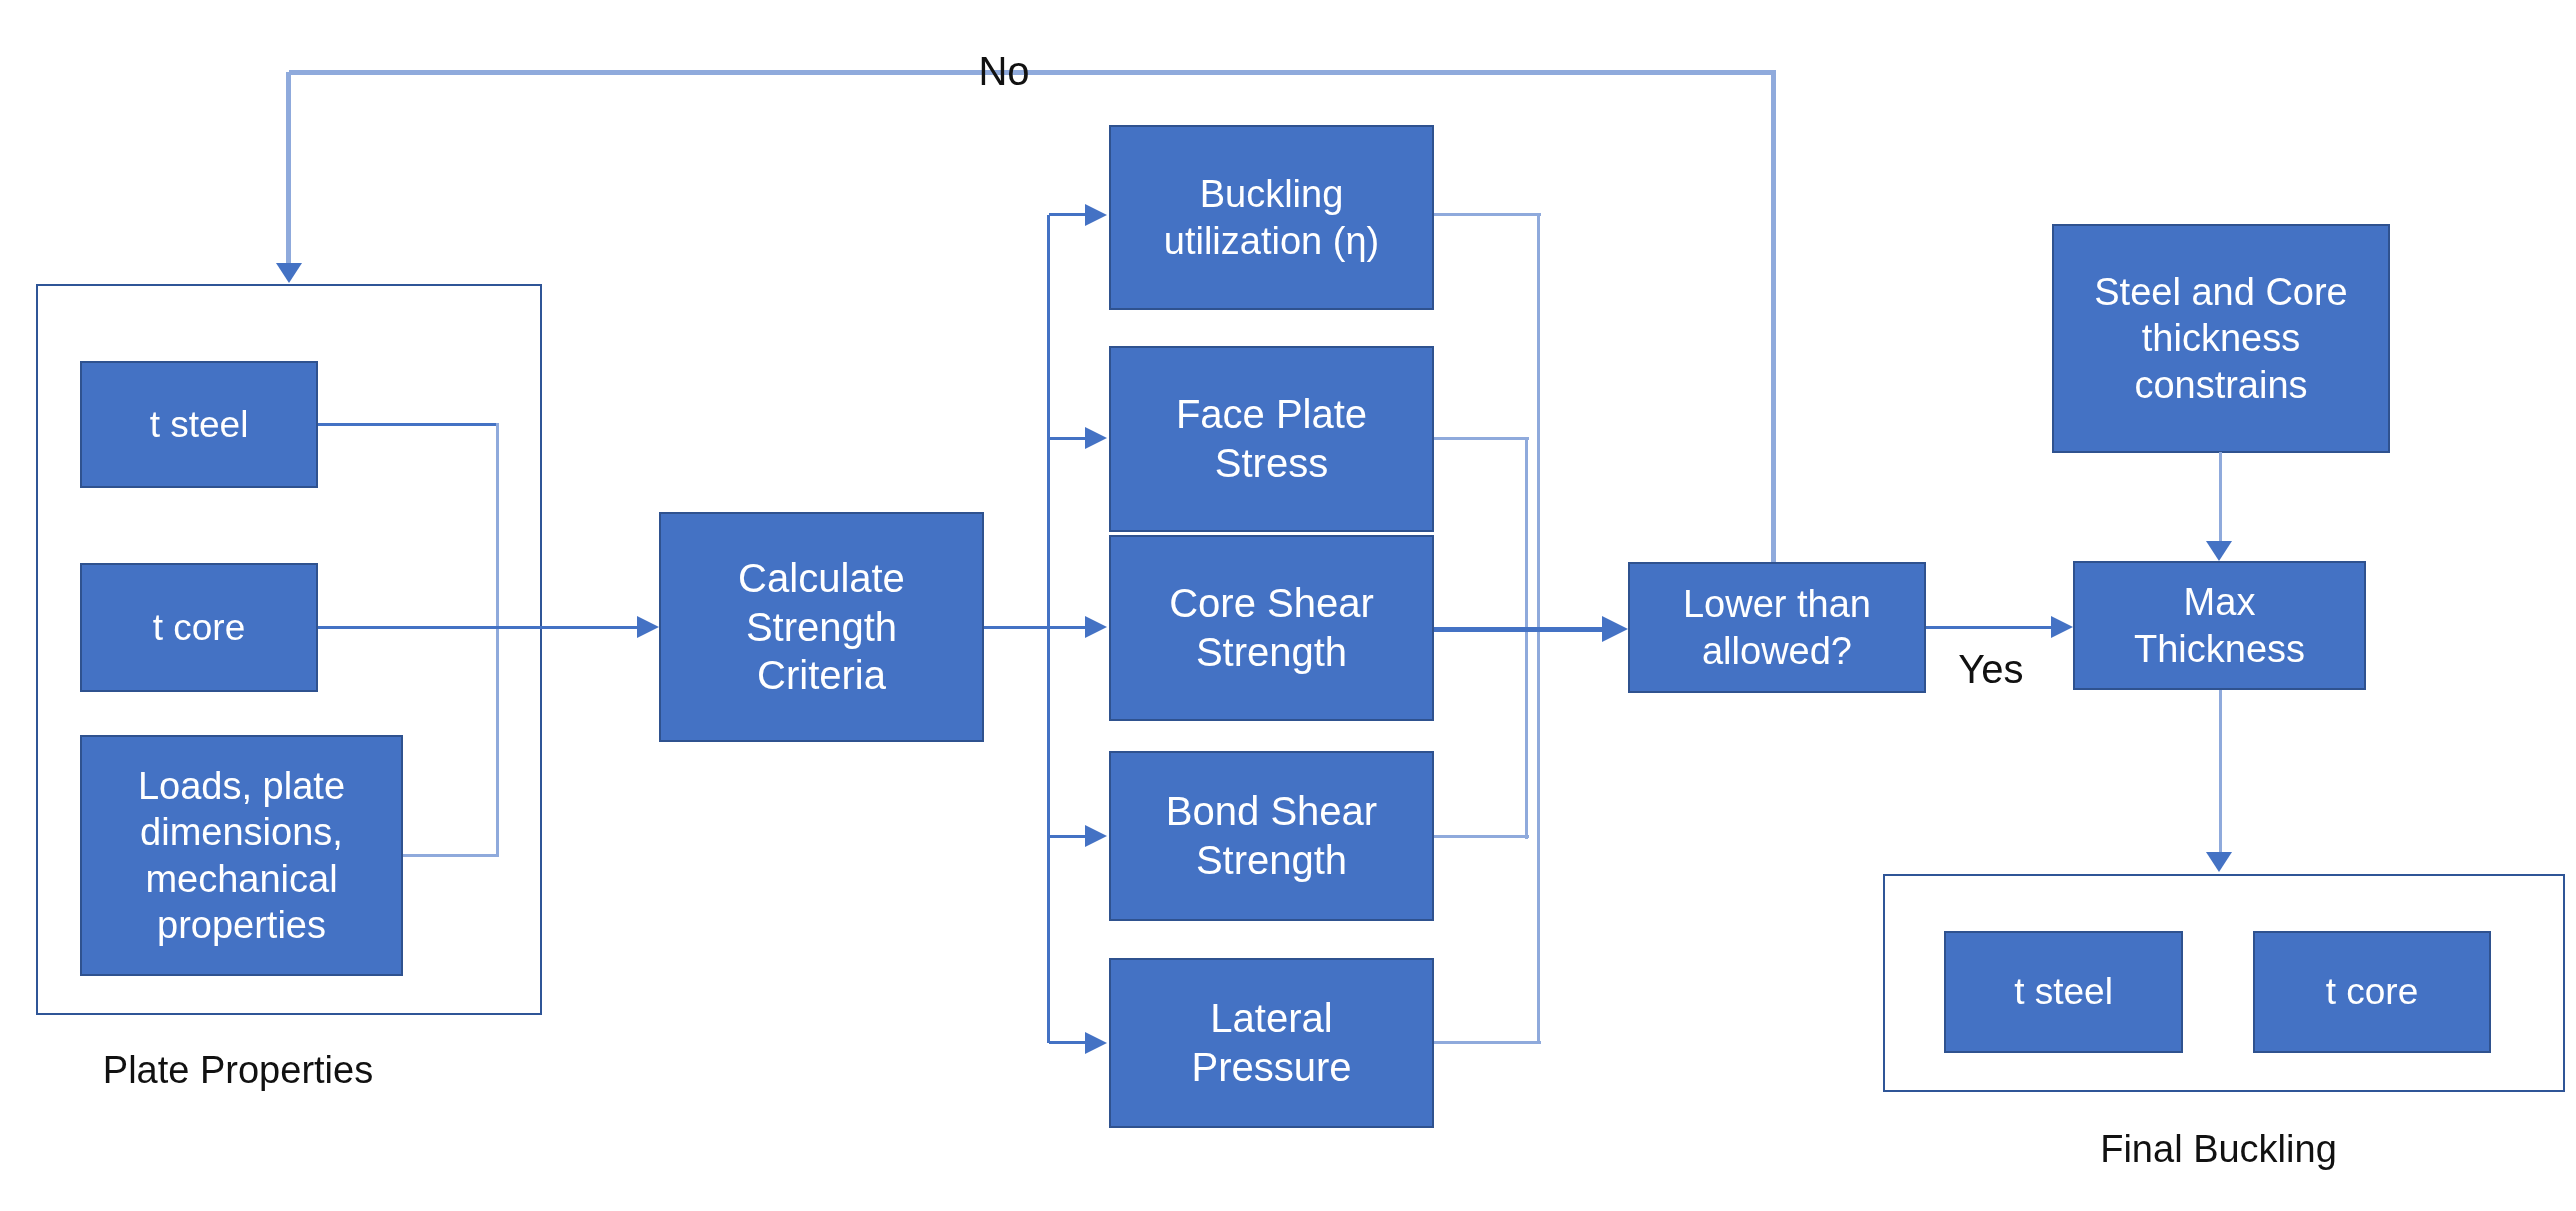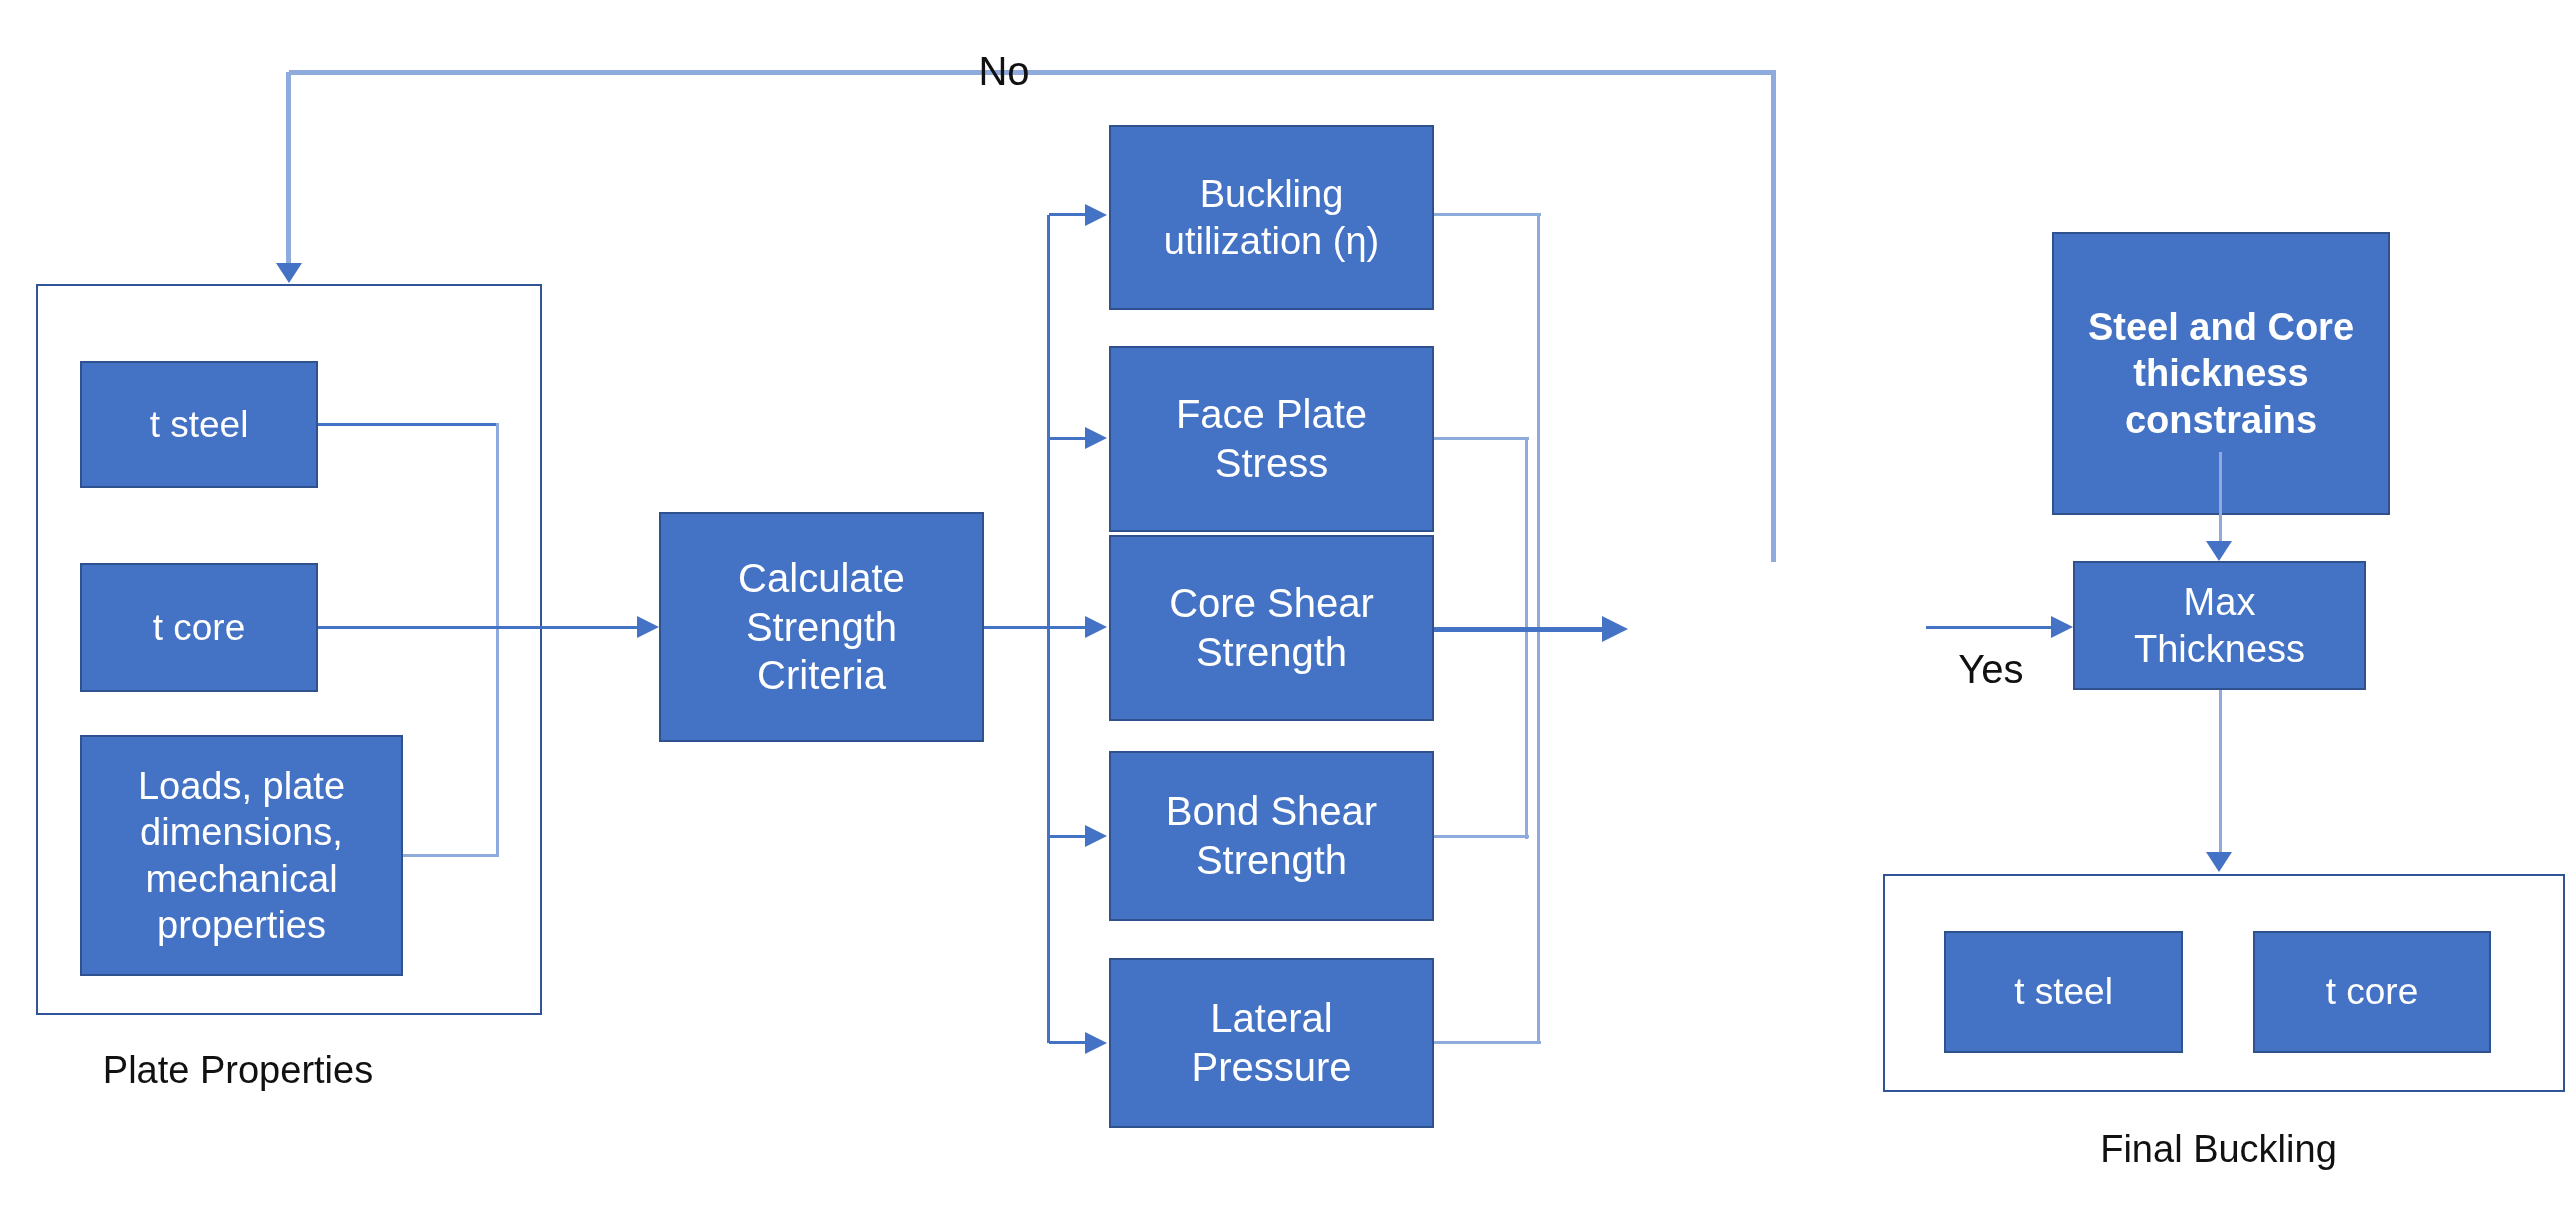--- a/index.html
+++ b/index.html
@@ -155,26 +155,30 @@
   <div class="hl light" style="left:1434px;top:213px;width:107px;height:3.4px;"></div>
   <div class="hl light" style="left:1434px;top:437px;width:95px;height:3.4px;"></div>
   <div class="hl light" style="left:1434px;top:835px;width:95px;height:3.4px;"></div>
   <div class="hl light" style="left:1434px;top:1041px;width:107px;height:3.4px;"></div>
   <div class="vl light" style="left:1525px;top:437px;width:3.4px;height:402px;"></div>
   <div class="vl light" style="left:1537px;top:213px;width:3.4px;height:831px;"></div>
 
   <div class="hl med" style="left:1434px;top:627px;width:172px;height:5.2px;"></div>
   <div class="ah ah-right big" style="left:1602px;top:616px;"></div>
 
+  <div class="box f44" style="left:1628px;top:562px;width:298px;height:131px;">
+    <span>Lower than
+allowed?</span>
+  </div>
 
   <div class="lbl f46" style="left:1935px;top:641px;width:112px;height:55px;">Yes</div>
   <div class="hl med" style="left:1926px;top:626px;width:126px;height:3.4px;"></div>
   <div class="ah ah-right" style="left:2051px;top:616px;"></div>
 
-  <div class="box f44" style="left:2052px;top:232px;width:338px;height:283px;font-weight:bold;">
+  <div class="box f44" style="left:2052px;top:224px;width:338px;height:229px;">
     <span>Steel and Core
 thickness
 constrains</span>
   </div>
 
   <div class="vl light" style="left:2219px;top:452px;width:3.4px;height:90px;"></div>
   <div class="ah ah-down" style="left:2206px;top:541px;"></div>
 
   <div class="box f44" style="left:2073px;top:561px;width:293px;height:129px;">
     <span>Max

